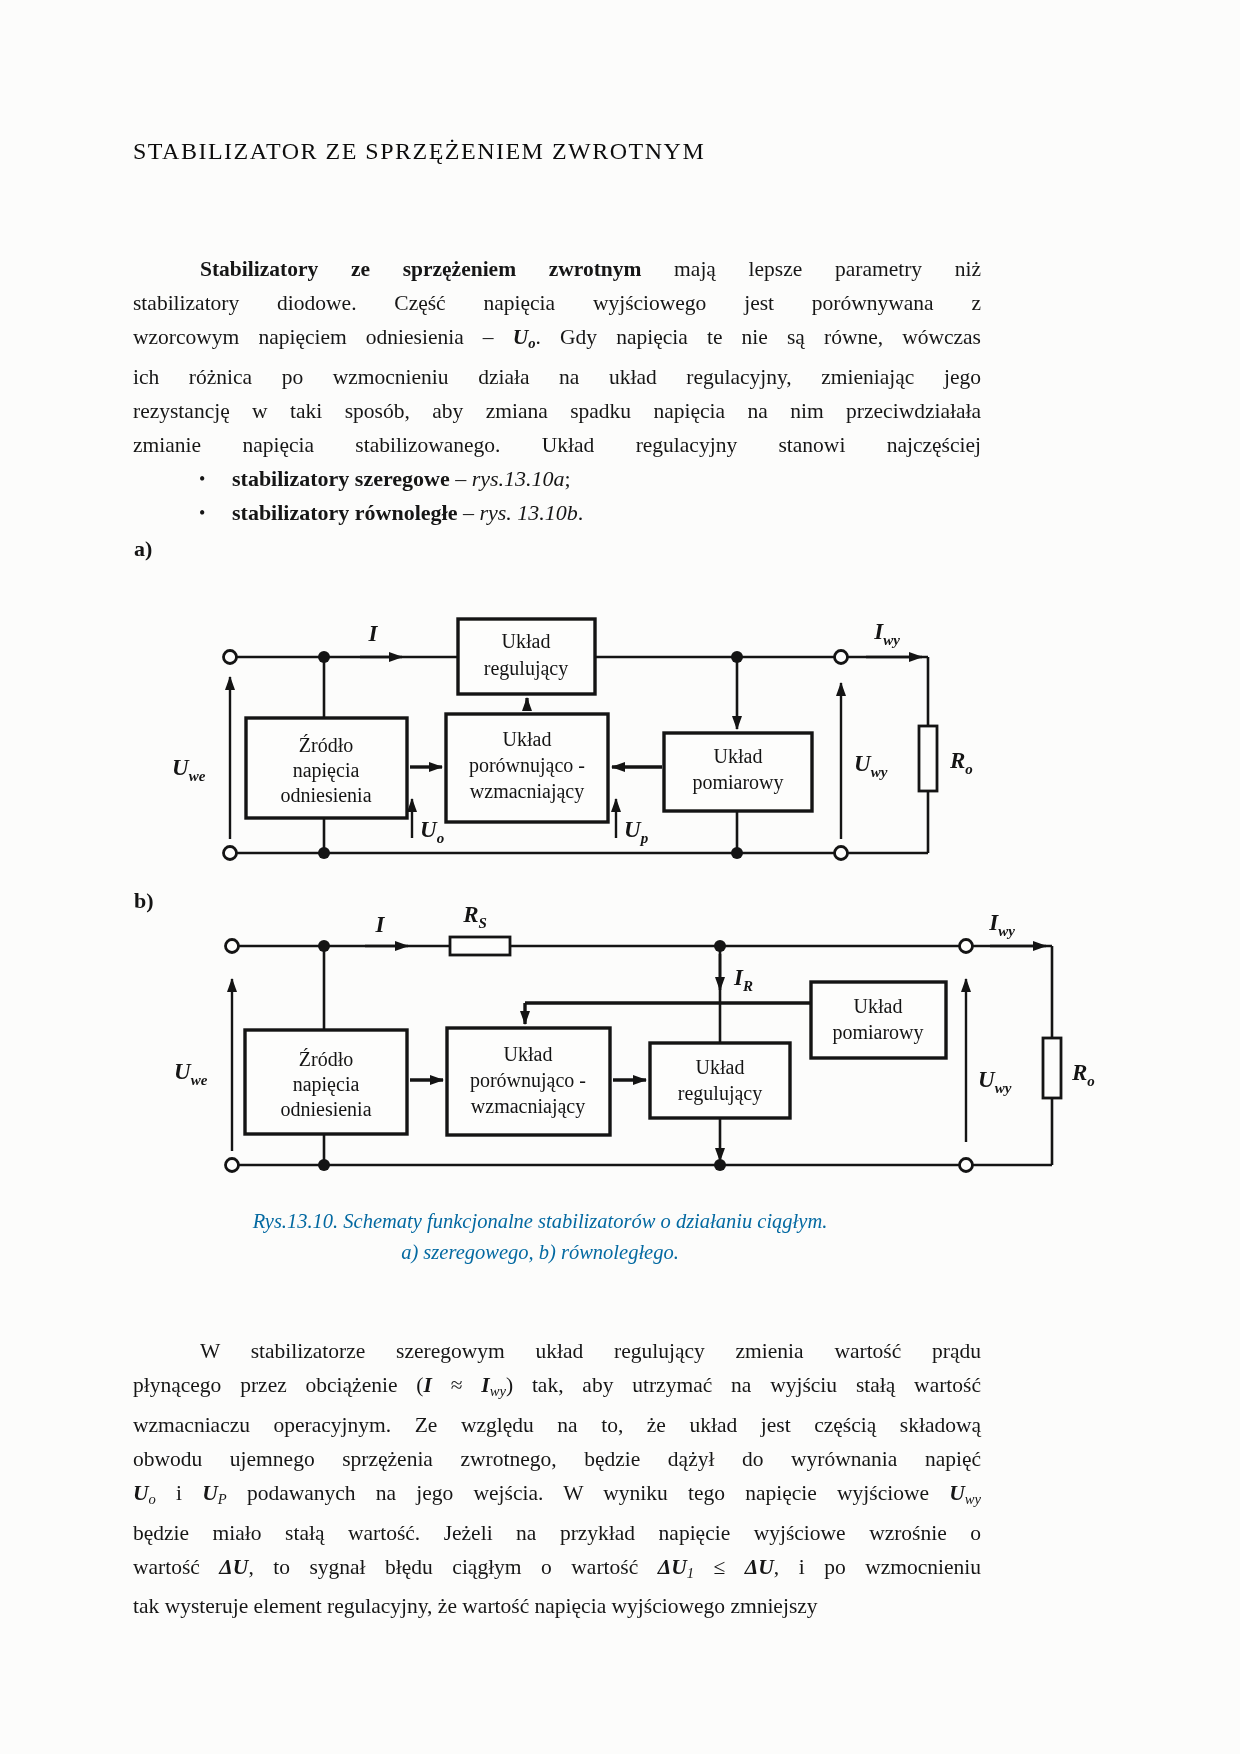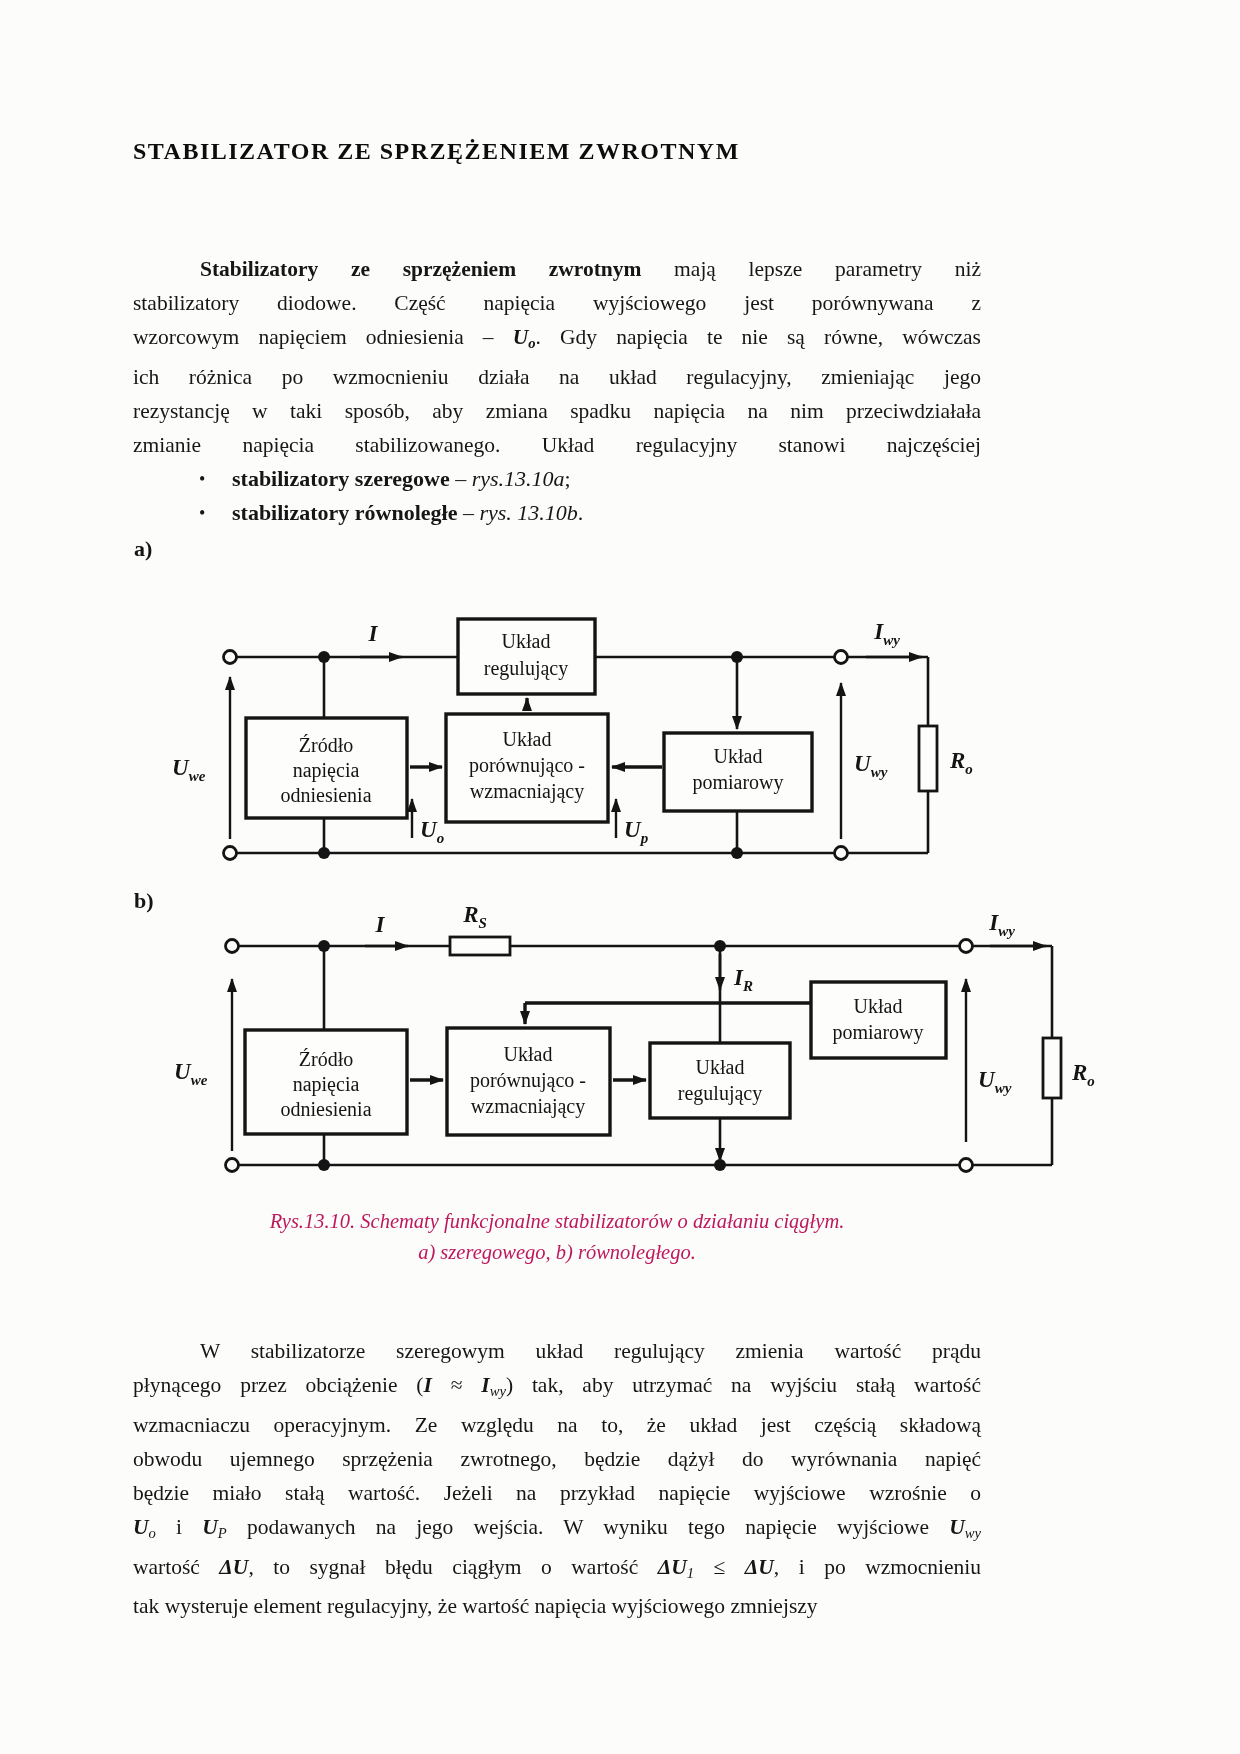--- a/index.html
+++ b/index.html
@@ -3,37 +3,37 @@
 <meta charset="utf-8">
 <style>
   html,body{margin:0;padding:0;background:#e8e8e8;}
   .page{
     position:relative; width:1240px; height:1754px;
     background:#fcfcfb; color:#141414; overflow:hidden;
     font-family:"Liberation Serif", serif;
   }
   .page-title{
     position:absolute; left:133px; top:138px; width:900px;
-    font-size:24px; font-weight:700; letter-spacing:1.5px; color:#0d0d0d;
+    font-size:24px; font-weight:400; letter-spacing:1.5px; color:#0d0d0d;
   }
   .textblock{ position:absolute; left:133px; width:848px; font-size:21.5px; color:#161616; }
   #intro-block{ top:214px; line-height:34px;margin-top:38px; }
   #body-block{ top:1334px; line-height:34px; }
   .tline{ text-align:justify; text-align-last:justify; }
   .tline.last{ text-align-last:left; }
   .tline.indent{ padding-left:67px; }
   .tline.bullet-line{ text-align:right; text-align-last:left; padding-left:66px; font-size:22px; }
   .seg.bullet{ display:inline-block; width:33px; font-size:18px; vertical-align:1px; }
   .seg.b{ font-weight:700; }
   .seg.i{ font-style:italic; }
   .seg.bi{ font-weight:700; font-style:italic; }
   .seg.sub{ font-size:0.68em; vertical-align:-0.26em; letter-spacing:0; }
   .figure-caption{
-    position:absolute; left:133px; top:1206px; width:848px;
-    text-align:center; font-style:italic; font-size:20.5px; line-height:31px; color:#be185d;
+    position:absolute; left:116px; top:1206px; width:848px;
+    text-align:center; font-style:italic; font-size:20.5px; line-height:31px; color:#0369a1;
   }
   svg.diagram{ position:absolute; }
   #diagram-a{ left:130px; top:525px; }
   #diagram-b{ left:130px; top:878px; }
   .blk{ fill:#fdfdfc; stroke:#141414; stroke-width:3.4; }
   .wire{ stroke:#141414; stroke-width:2.6; fill:none; }
   .wire-thick{ stroke:#141414; stroke-width:3.4; fill:none; }
   .vw{ stroke:#141414; stroke-width:2.4; fill:none; }
   .dot{ fill:#141414; stroke:none; }
   .term{ fill:#fdfdfc; stroke:#141414; stroke-width:2.8; }
@@ -228,19 +228,19 @@
   <div class="figure-caption">
     <div>Rys.13.10. Schematy funkcjonalne stabilizatorów o działaniu ciągłym.</div>
     <div>a) szeregowego, b) równoległego.</div>
   </div>
 
   <div class="textblock" id="body-block">
       <div class="tline indent"><span class="seg">W stabilizatorze szeregowym układ regulujący zmienia wartość prądu</span></div>
       <div class="tline"><span class="seg">płynącego przez obciążenie (</span><span class="seg bi">I</span><span class="seg"> ≈ </span><span class="seg bi">I</span><span class="seg i sub">wy</span><span class="seg">) tak, aby utrzymać na wyjściu stałą wartość</span></div>
       <div class="tline"><span class="seg">wzmacniaczu operacyjnym. Ze względu na to, że układ jest częścią składową</span></div>
       <div class="tline"><span class="seg">obwodu ujemnego sprzężenia zwrotnego, będzie dążył do wyrównania napięć</span></div>
+      <div class="tline"><span class="seg bi">U</span><span class="seg i sub">o</span><span class="seg"> i </span><span class="seg bi">U</span><span class="seg i sub">P</span><span class="seg"> podawanych na jego wejścia. W wyniku tego napięcie wyjściowe </span><span class="seg bi">U</span><span class="seg i sub">wy</span></div>
       <div class="tline"><span class="seg">będzie miało stałą wartość. Jeżeli na przykład napięcie wyjściowe wzrośnie o</span></div>
-      <div class="tline"><span class="seg bi">U</span><span class="seg i sub">o</span><span class="seg"> i </span><span class="seg bi">U</span><span class="seg i sub">P</span><span class="seg"> podawanych na jego wejścia. W wyniku tego napięcie wyjściowe </span><span class="seg bi">U</span><span class="seg i sub">wy</span></div>
       <div class="tline"><span class="seg">wartość </span><span class="seg bi">ΔU</span><span class="seg">, to sygnał błędu ciągłym o wartość </span><span class="seg bi">ΔU</span><span class="seg i sub">1</span><span class="seg"> ≤ </span><span class="seg bi">ΔU</span><span class="seg">, i po wzmocnieniu</span></div>
       <div class="tline last"><span class="seg">tak wysteruje element regulacyjny, że wartość napięcia wyjściowego zmniejszy</span></div>
     </div>
 
 </div>
 
 </body></html>

